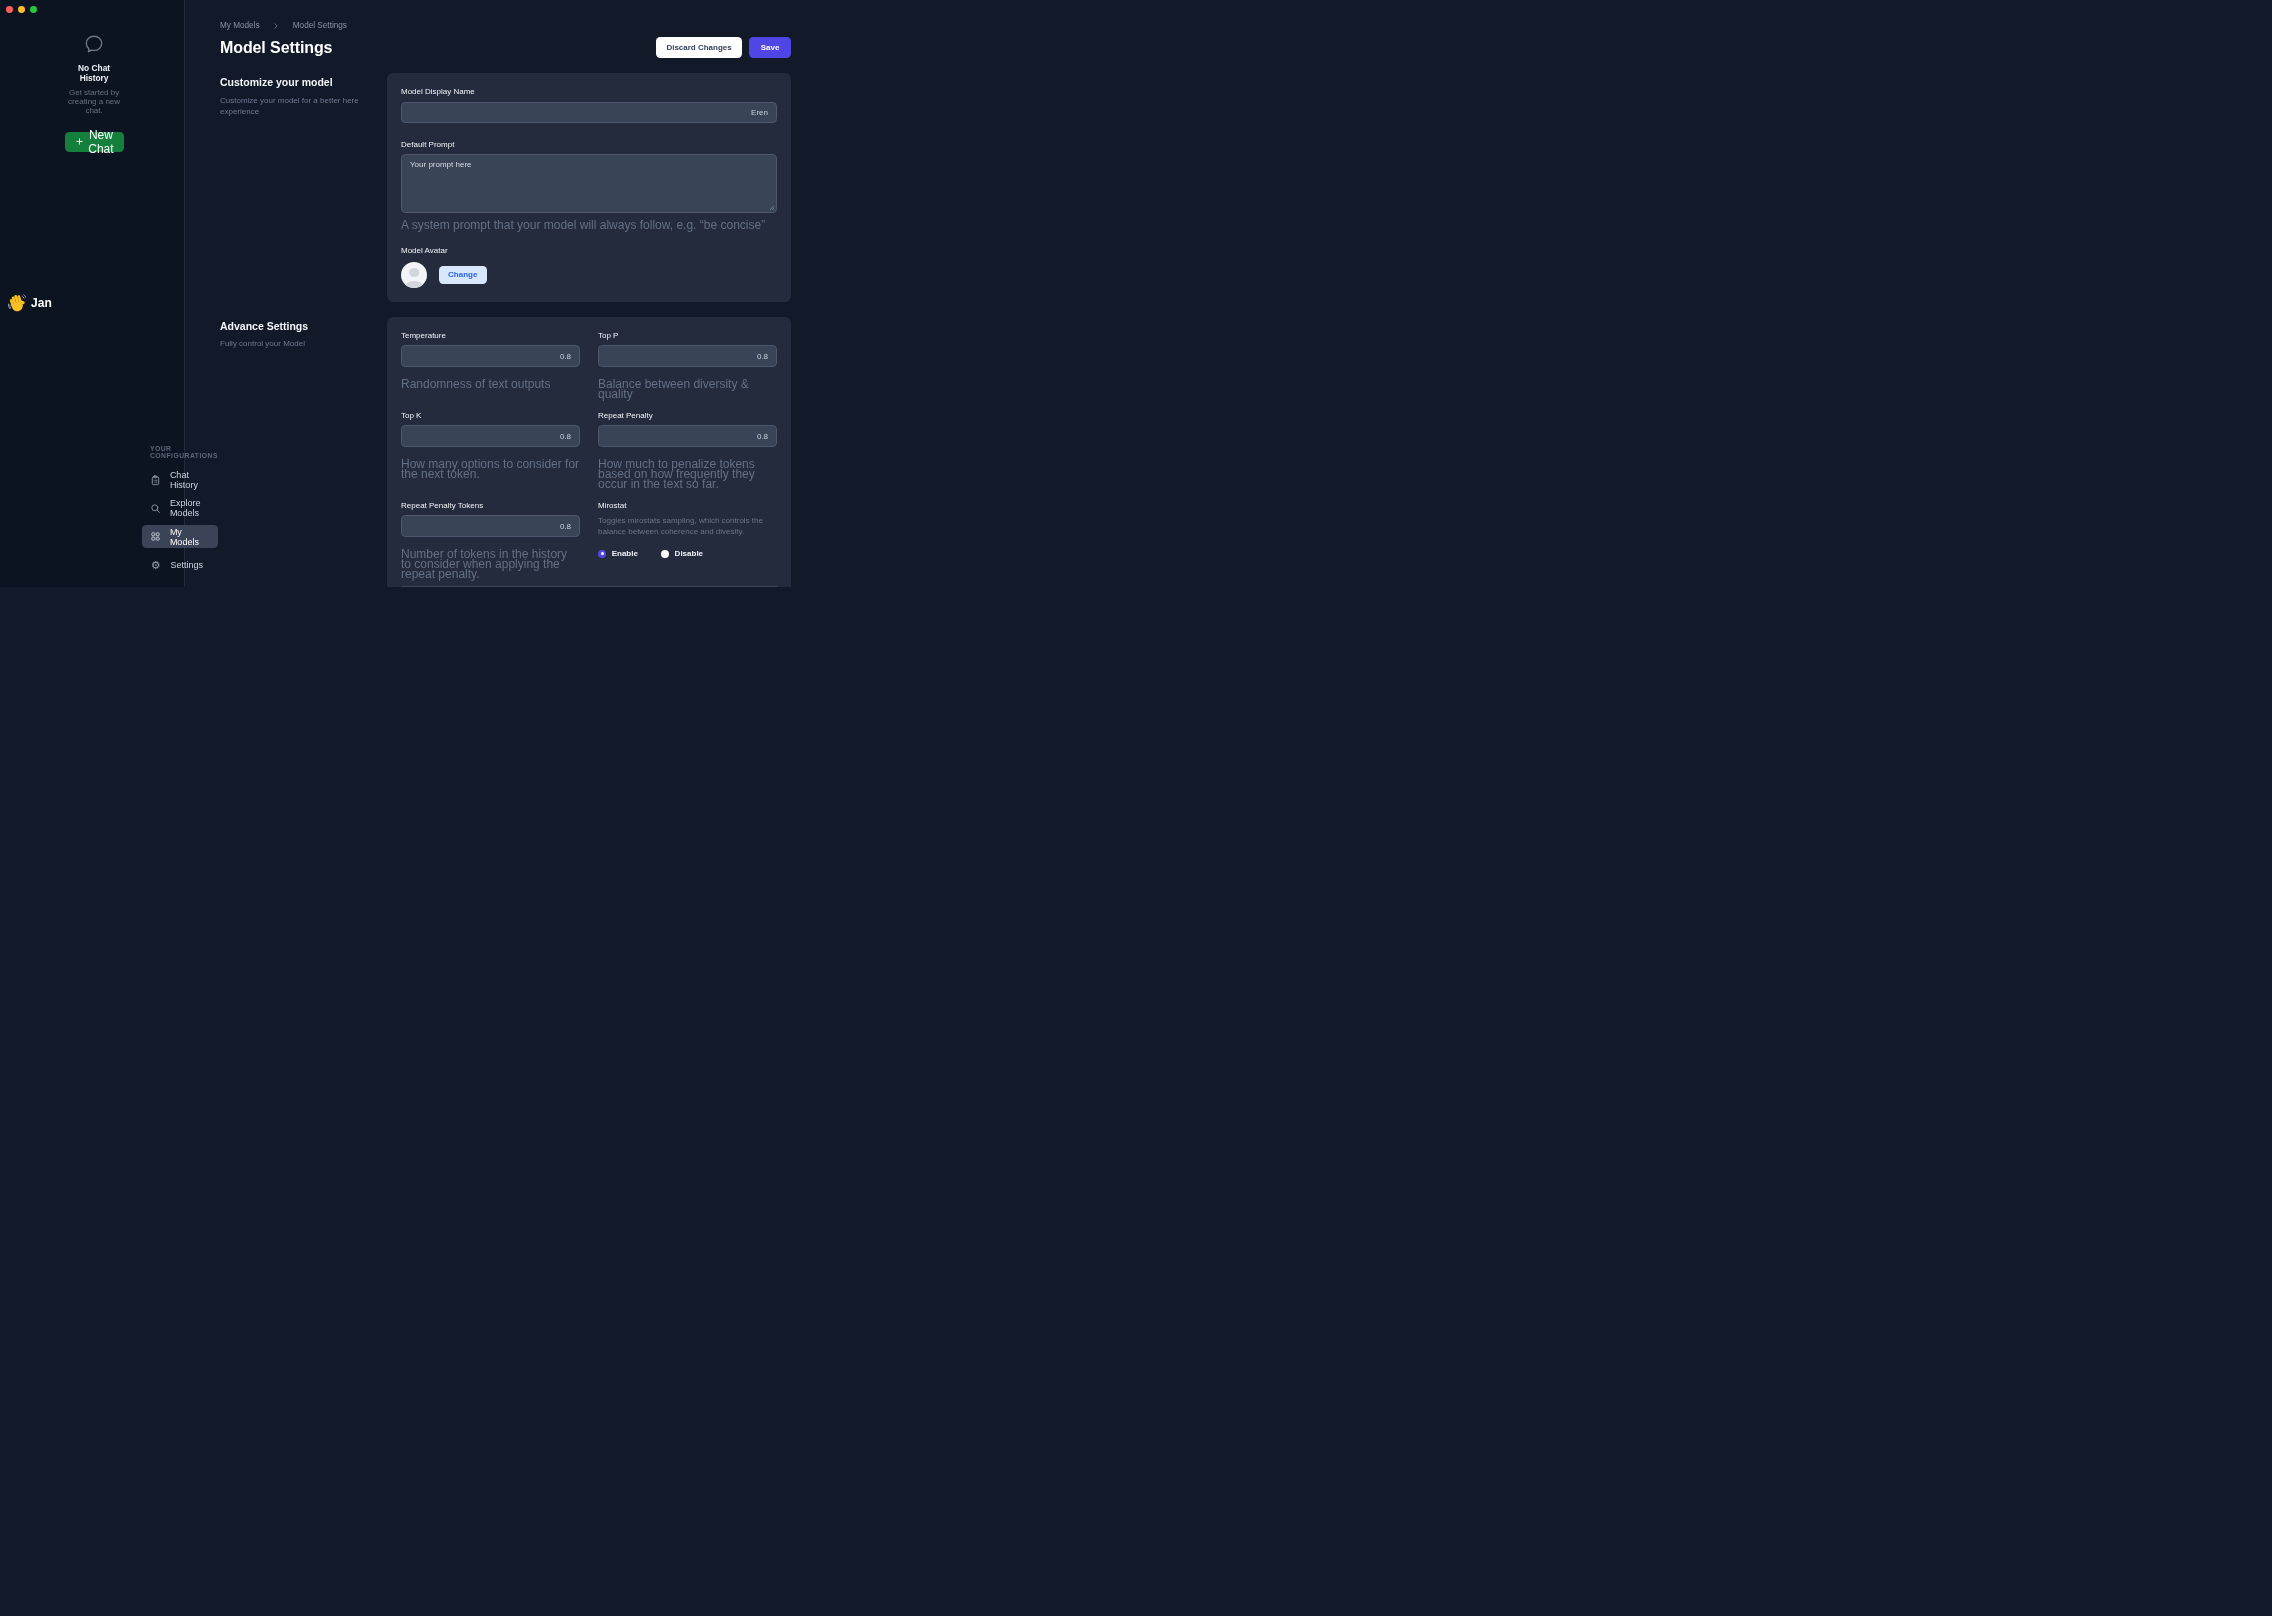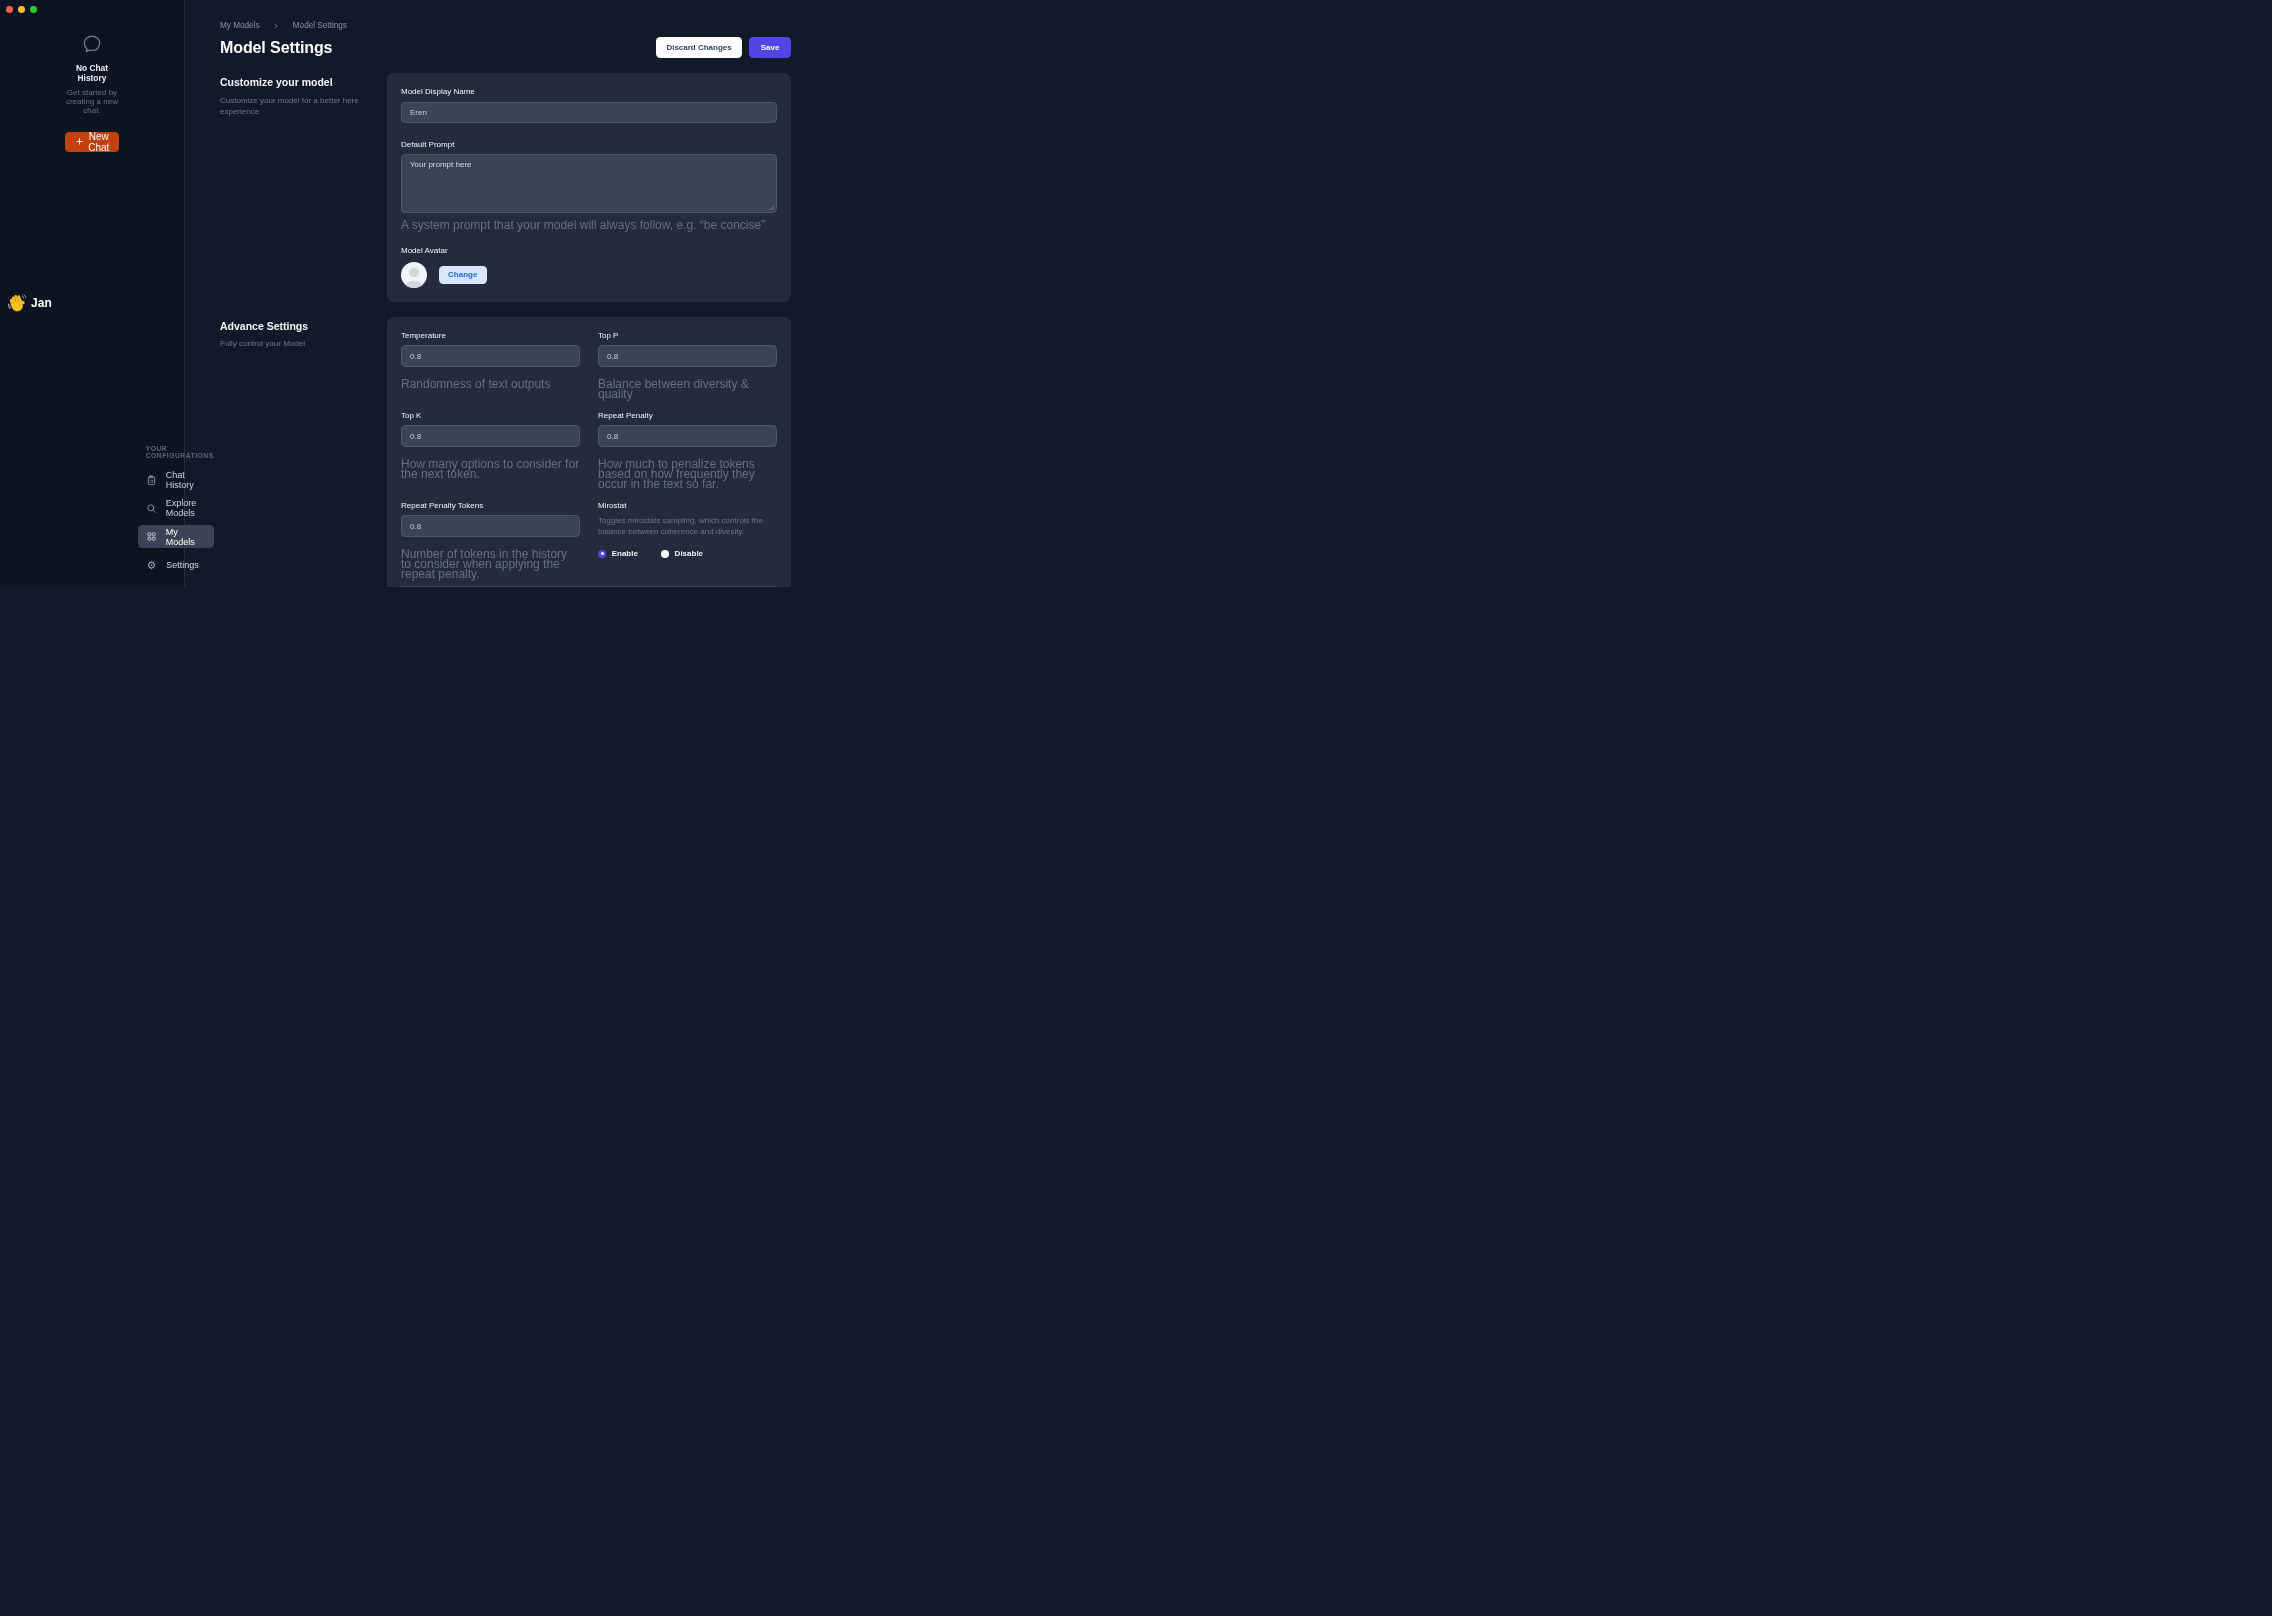--- a/index.html
+++ b/index.html
@@ -24,21 +24,21 @@
   .brand { display:flex; align-items:center; gap:4.7px; margin:19px 0 0 6.8px; }
   .brand-name { font-size:12px; font-weight:800; color:#ffffff; letter-spacing:0.1px; }
 
   .empty { margin-top:33px; text-align:center; padding:0 12.6px; }
   .empty .bubble { display:block; margin:0 auto; }
   .empty-title { margin-top:8.4px; font-size:8.4px; font-weight:700; color:#eef1f6; }
   .empty-sub { margin-top:4.7px; font-size:8px; color:#68707f; }
   .new-chat {
     margin-top:17px; display:inline-flex; align-items:center; gap:4.7px;
     height:19.5px; padding:0 10px; border:none; border-radius:4.2px;
-    background:#c2410c; color:#fff; font-size:10px; font-weight:500;
+    background:#15803d; color:#fff; font-size:12px; font-weight:500;
     font-family:inherit; cursor:pointer;
   }
 
   .side-bottom { margin-top:auto; padding:0 6.3px 10.5px 6.3px; }
   .side-header {
     font-size:6.8px; font-weight:700; letter-spacing:.07em;
     color:#5c6678; margin:0 0 9.5px 7.4px;
   }
   .nav-item {
     display:flex; align-items:center; gap:9px; height:23px;
@@ -70,21 +70,21 @@
   .section-left { width:167px; min-width:167px; }
   .sec-heading { margin-top:3.2px; font-size:10.5px; font-weight:700; color:#f4f6f9; }
   .sec-sub { margin-top:6.3px; font-size:8px; line-height:11.6px; color:#6e7990; }
 
   .card { flex:1; background:#232b3c; border-radius:6.3px; padding:14.7px 14px 13.7px 14px; }
 
   .field-label { font-size:8px; font-weight:500; color:#f2f4f8; line-height:8px; }
   .tinput {
     display:block; width:100%; height:21.6px; margin-top:5.8px;
     background:#3a4457; border:0.5px solid #4d586e; border-radius:4.2px;
-    color:#ccd3de; font-size:8px; font-family:inherit; padding:0 8px; outline:none;
+    color:#ccd3de; font-size:8px; font-family:inherit; padding:0 8px; outline:none;text-align:right;
   }
   .ta-wrap { position:relative; margin-top:5.3px; }
   .tarea {
     display:block; width:100%; height:59px; resize:none;
     background:#3a4457; border:0.5px solid #4d586e; border-radius:4.2px;
     color:#d6dbe3; font-size:8px; font-family:inherit; padding:5.3px 8px; outline:none;
   }
   .ta-grip { position:absolute; right:2.6px; bottom:2.6px; pointer-events:none; }
   .helper { margin-top:6.8px; font-size:12px; line-height:10px; color:#647085; }
 

